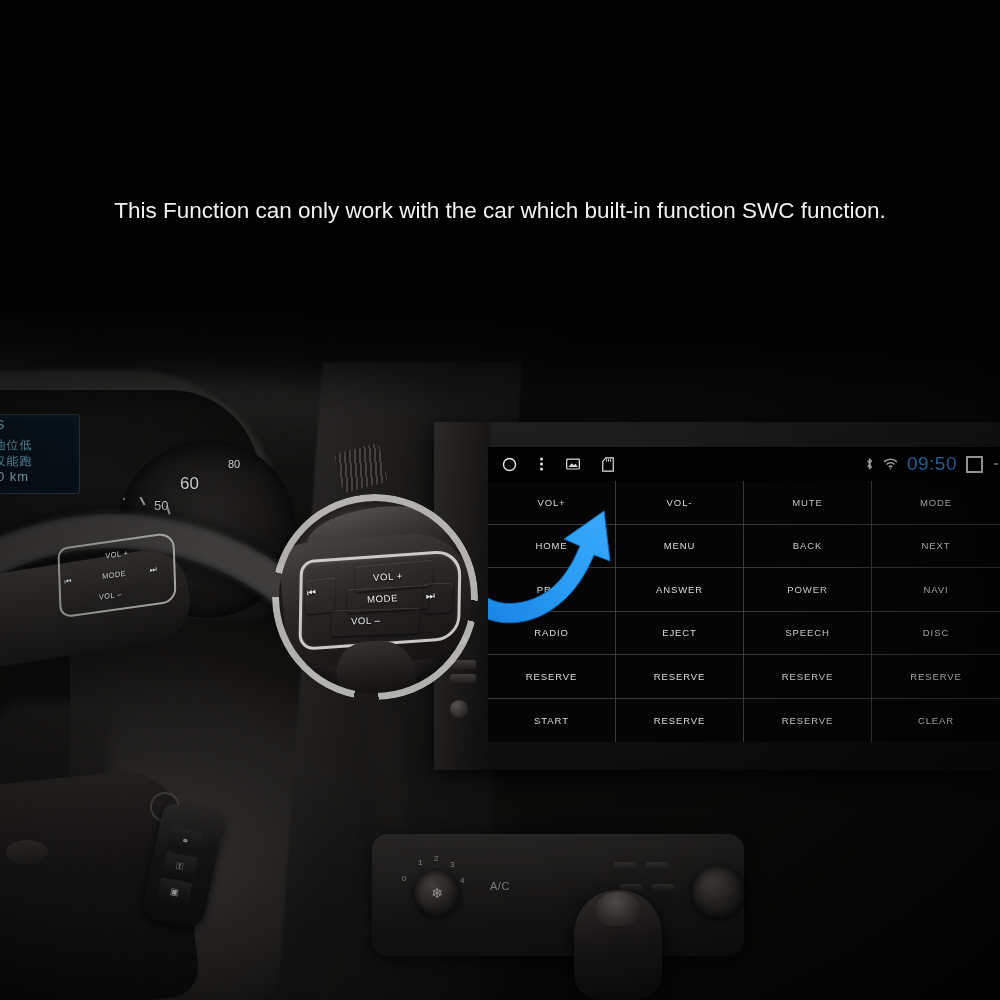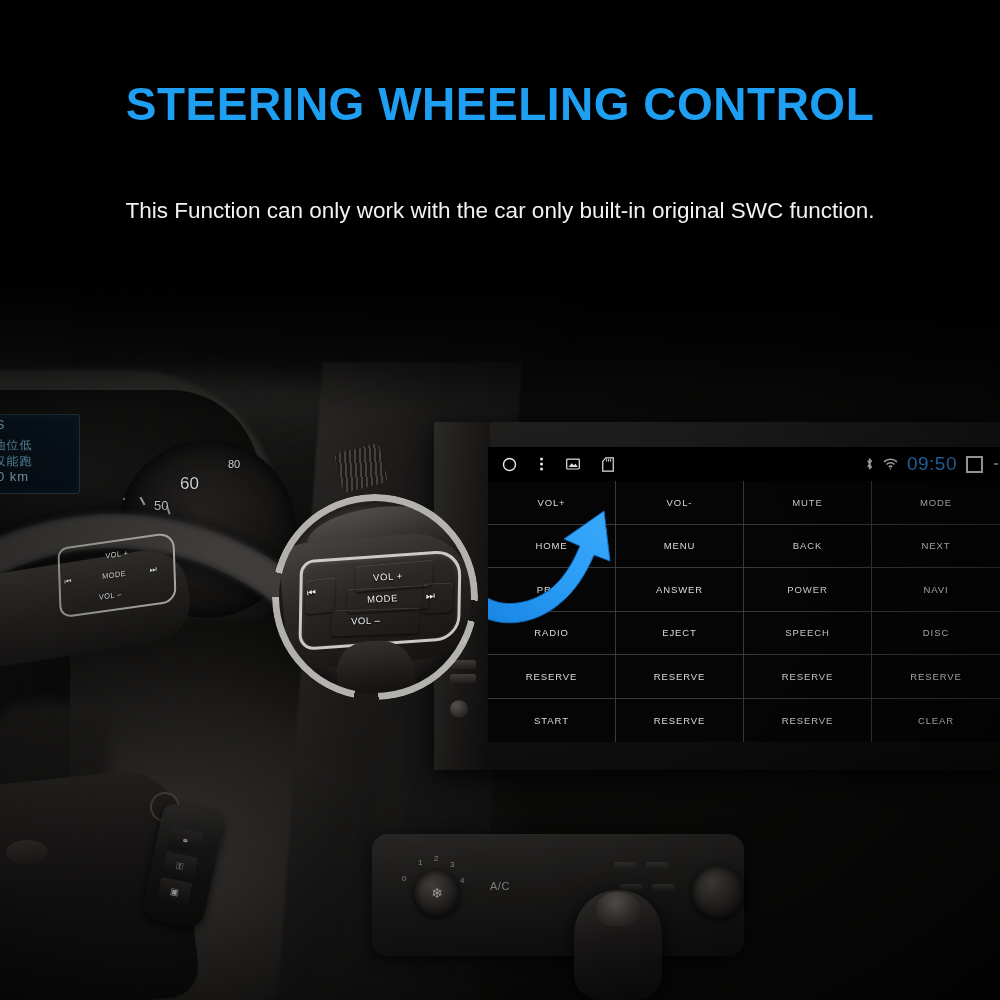--- a/index.html
+++ b/index.html
@@ -607,22 +607,21 @@
     filter: blur(6px);
     opacity: 0.8;
   }
 </style>
 </head>
 <body>
 
 <div id="page">
 
   <div class="header">
-    <div class="title">STEERING WHEELING CONTROL</div>
-    <div class="sub2">This Function can only work with the car only built-in original SWC function.</div>
+    <div class="sub2">This Function can only work with the car which built-in function SWC function.</div>
   </div>
 
   <div class="photo">
     <div class="photo-base"></div>
     <div class="door-panel"></div>
     <div class="windshield"></div>
     <div class="dash-top"></div>
     <div class="seat-blur"></div>
 
     <div class="cluster-hood"></div>

